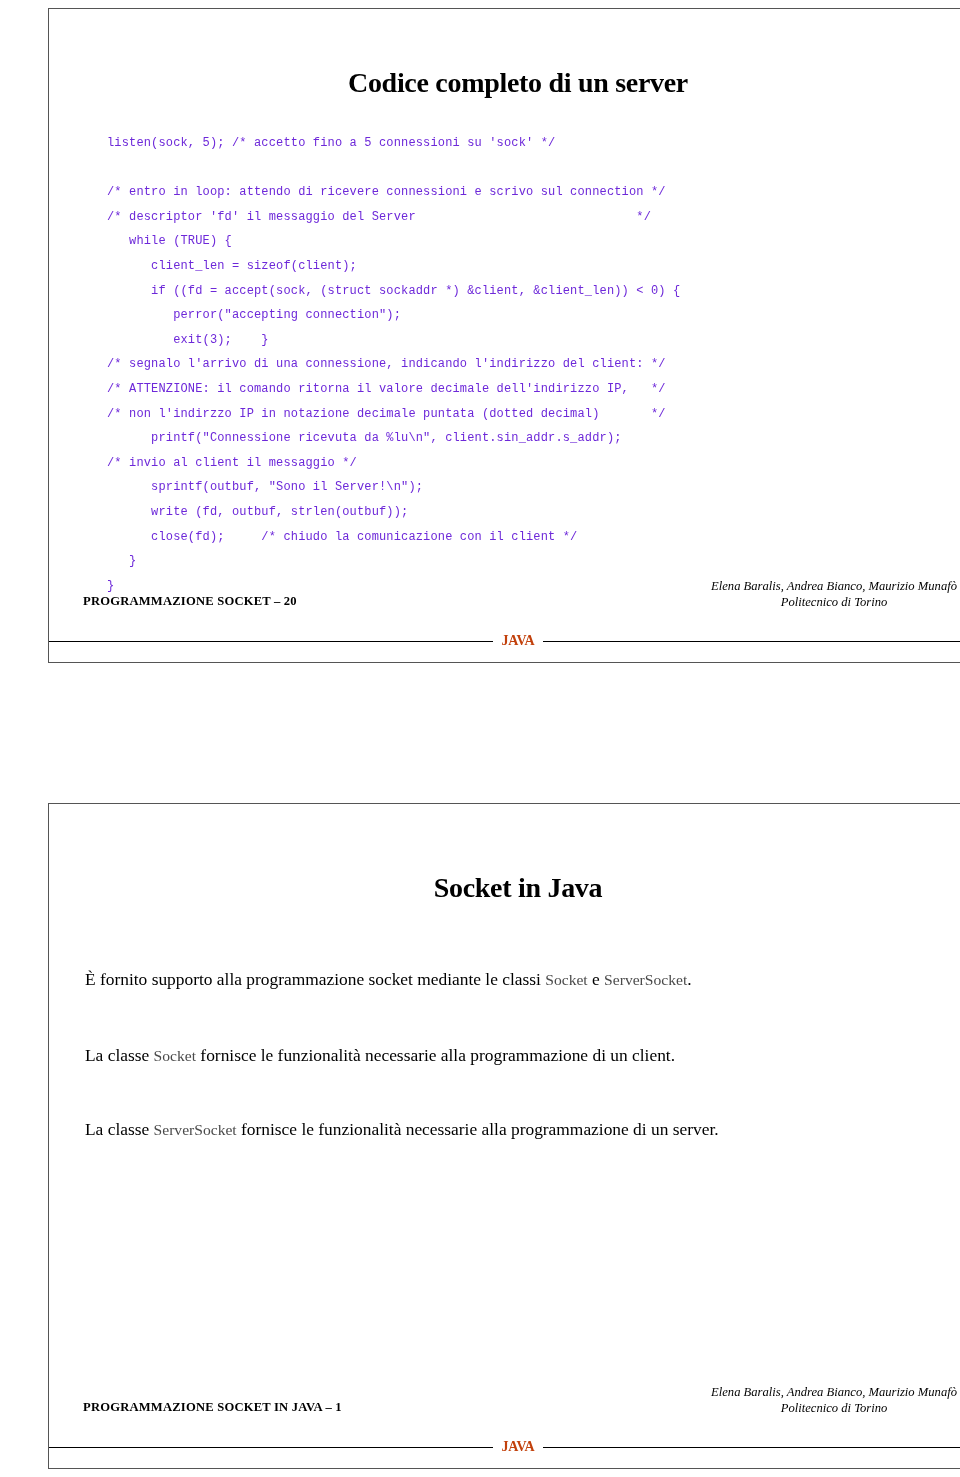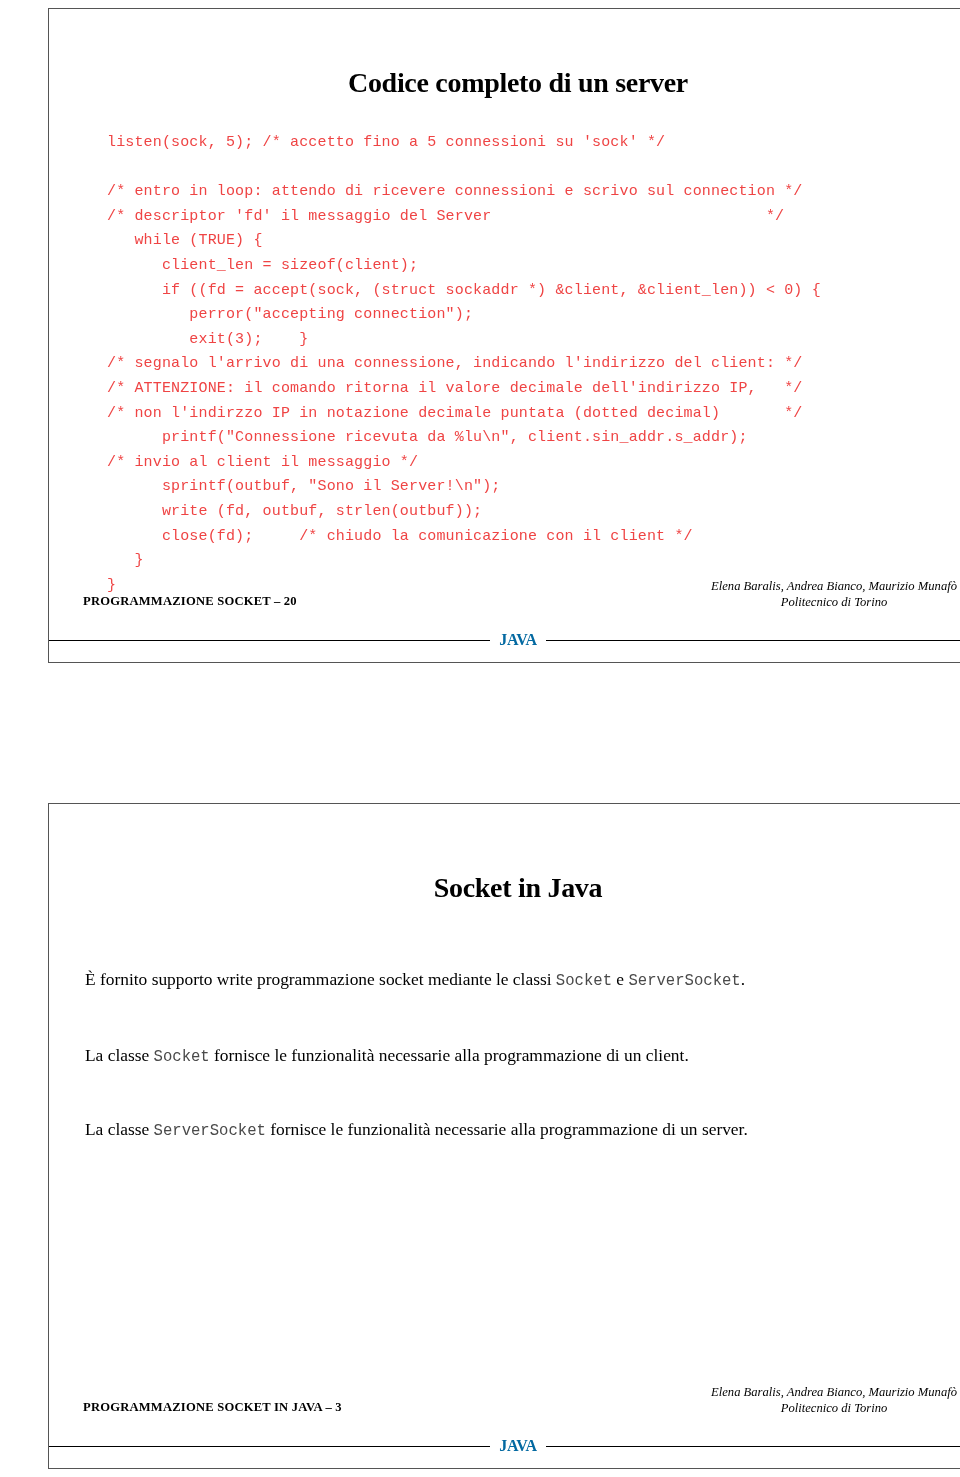--- a/index.html
+++ b/index.html
@@ -43,23 +43,23 @@
     letter-spacing: -0.3px;
     margin: 0;
     padding: 0;
   }
 
   #slide-1 .slide-title { padding-top: 58px; }
   #slide-2 .slide-title { padding-top: 68px; }
 
   .code-block {
     font-family: "Liberation Mono", "DejaVu Sans Mono", monospace;
-    font-size: 15px;
+    font-size: 12px;
     line-height: 24.6px;
-    color: #ef4444;
+    color: #6d28d9;
     white-space: pre;
     margin: 0;
     padding: 0;
     position: absolute;
     top: 122px;
     left: 58px;
     letter-spacing: 0.15px;
   }
   .code-line {
     white-space: pre;
@@ -70,21 +70,21 @@
   .body-text {
     position: absolute;
     left: 36px;
     right: 36px;
     font-family: "Liberation Serif", serif;
     font-size: 17.4px;
     line-height: 24px;
     color: #000000;
   }
   .body-text .mono {
-    font-family: Liberation Mono, monospace;
+    font-family: Liberation Serif, serif;
     font-size: 15.6px;
     color: #4a4a4a;
   }
   #para-1 { top: 146px; }
   #para-2 { top: 222px; }
   #para-3 { top: 296px; }
 
   .footer {
     position: absolute;
     left: 0;
@@ -126,24 +126,24 @@
   .footer-rule .rule-seg {
     flex: 1 1 auto;
     height: 1px;
     background: #000000;
   }
   .footer-rule .rule-label {
     flex: 0 0 auto;
     padding: 0 9px;
     font-family: "Liberation Serif", serif;
     font-weight: bold;
-    font-size: 16px;
+    font-size: 14px;
     letter-spacing: -0.2px;
     line-height: 1;
-    color: #0369a1;
+    color: #c2410c;
   }
 </style>
 </head>
 <body>
 
 <section class="page" id="slide-1">
   <div class="slide-inner">
 
     <h1 class="slide-title">Codice completo di un server</h1>
 
@@ -163,26 +163,26 @@
     </div>
 
   </div>
 </section>
 
 <section class="page" id="slide-2">
   <div class="slide-inner">
 
     <h1 class="slide-title">Socket in Java</h1>
 
-    <p class="body-text" id="para-1"><span>È fornito supporto write programmazione socket mediante le classi </span><span class="mono">Socket</span><span> e </span><span class="mono">ServerSocket</span><span>.</span></p>
+    <p class="body-text" id="para-1"><span>È fornito supporto alla programmazione socket mediante le classi </span><span class="mono">Socket</span><span> e </span><span class="mono">ServerSocket</span><span>.</span></p>
     <p class="body-text" id="para-3"><span>La classe </span><span class="mono">ServerSocket</span><span> fornisce le funzionalità necessarie alla programmazione di un server.</span></p>
     <p class="body-text" id="para-2"><span>La classe </span><span class="mono">Socket</span><span> fornisce le funzionalità necessarie alla programmazione di un client.</span></p>
 
     <div class="footer">
-      <div class="footer-left">PROGRAMMAZIONE SOCKET IN JAVA – 3</div>
+      <div class="footer-left">PROGRAMMAZIONE SOCKET IN JAVA – 1</div>
       <div class="footer-right">
         <div>Elena Baralis, Andrea Bianco, Maurizio Munafò</div>
         <div>Politecnico di Torino</div>
       </div>
       <div class="footer-rule">
         <span class="rule-seg"></span>
         <span class="rule-label">JAVA</span>
         <span class="rule-seg"></span>
       </div>
     </div>

